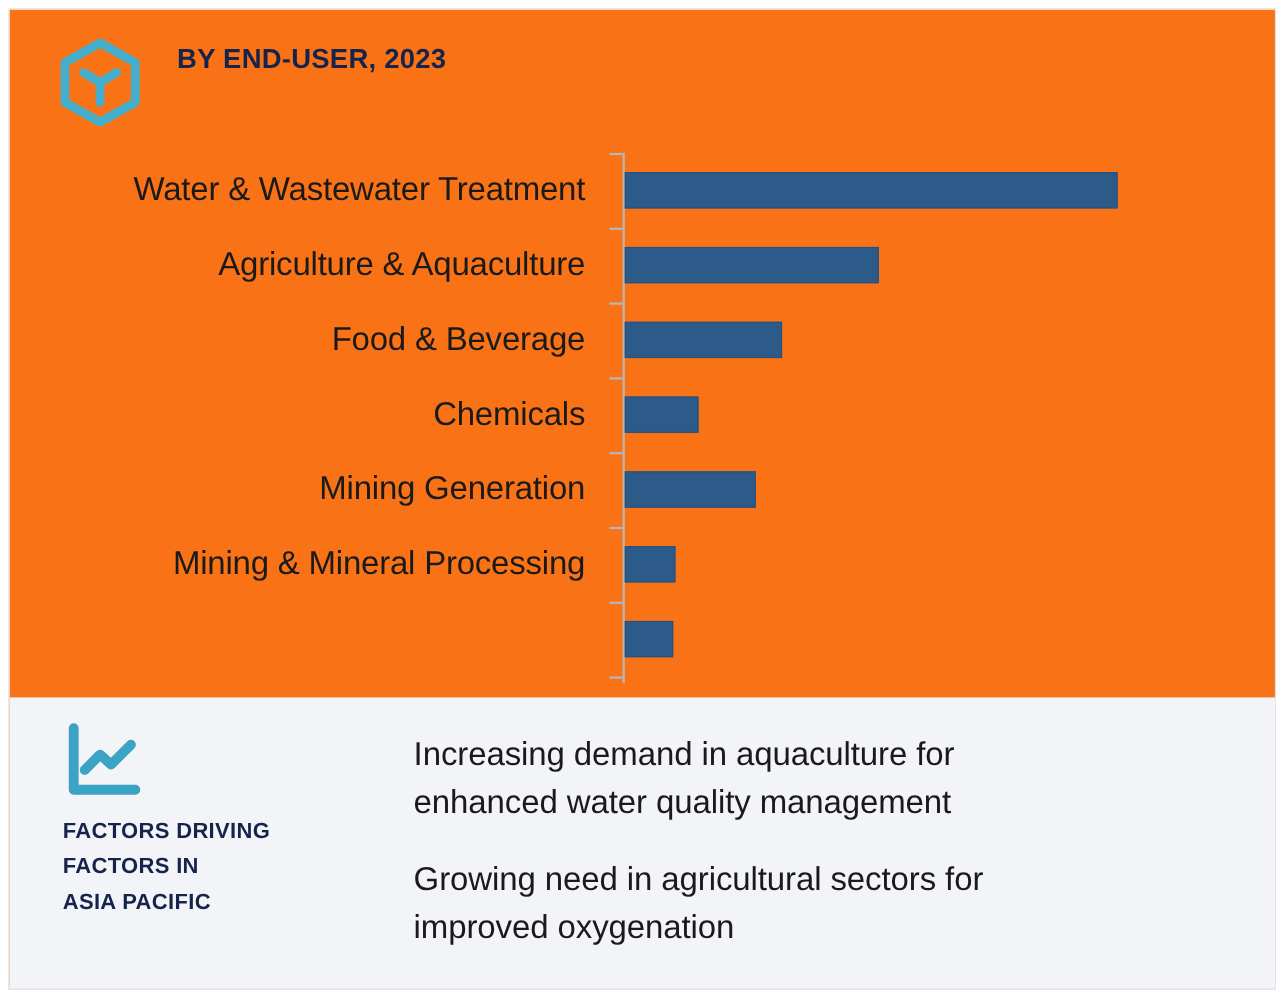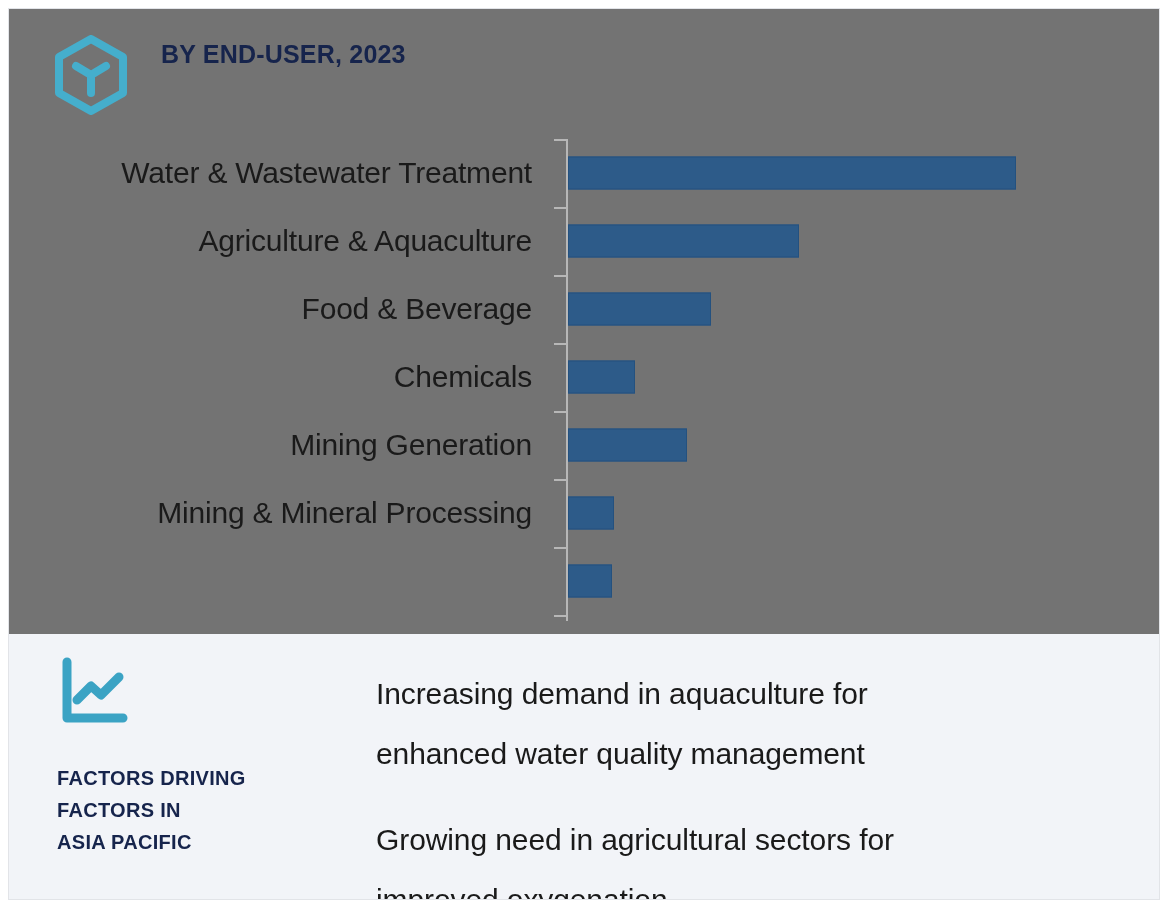--- a/index.html
+++ b/index.html
@@ -15,21 +15,21 @@
   }
 
   .card {
     position: absolute;
     left: 8px;
     top: 8px;
     width: 1152px;
     height: 892px;
     box-sizing: border-box;
     border: 1px solid #e2e4e8;
-    background: #737373;
+    background: #f97316;
     overflow: hidden;
   }
 
   
   .header {
     position: absolute;
     left: 0;
     top: 0;
     width: 100%;
     height: 120px;
@@ -140,21 +140,21 @@
     left: 48px;
     top: 22px;
     width: 300px;
   }
   .panel-icon {
     width: 74px;
     height: 74px;
     display: block;
   }
   .panel-title {
-    margin-top: 32px;
+    margin-top: 10px;
     font-size: 20px;
     font-weight: bold;
     color: #16244c;
     line-height: 32px;
     letter-spacing: 0.3px;
   }
   .bullets {
     position: absolute;
     left: 358px;
     top: 30px;
@@ -172,21 +172,21 @@
   }
   .diamond {
     width: 19px;
     height: 19px;
     background: #2d5b89;
     transform: rotate(45deg);
   }
   .bullet-text {
     font-size: 30px;
     color: #1a1a1a;
-    line-height: 60px;
+    line-height: 44px;
     letter-spacing: -0.1px;
     max-width: 630px;
   }
 </style>
 </head>
 <body>
 
 <div class="card">
 
   <div class="header">

